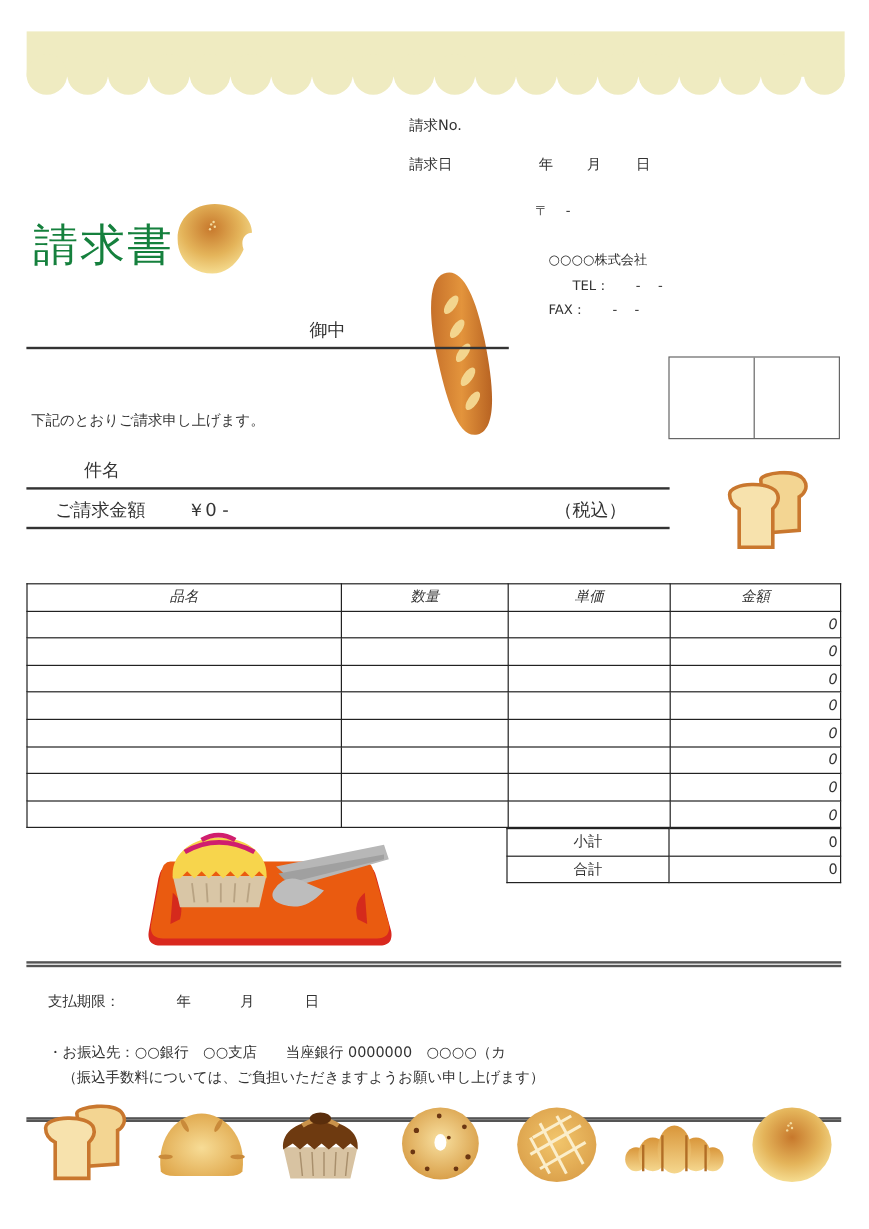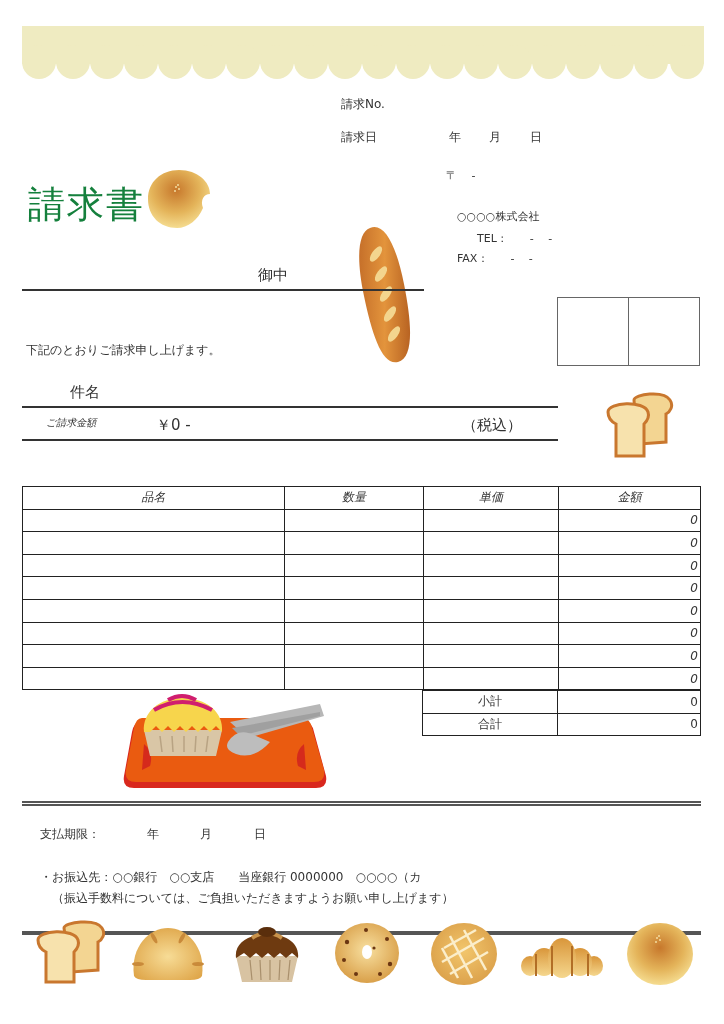--- a/index.html
+++ b/index.html
@@ -105,21 +105,21 @@
 
 <div class="abs stamp">
   <div></div>
   <div></div>
 </div>
 
 <div class="abs t12" style="left:26px;top:342px;">下記のとおりご請求申し上げます。</div>
 
 <div class="abs" style="left:70px;top:383px;font-size:15px;">件名</div>
 <div class="abs hline" style="left:22px;top:406px;width:536px;"></div>
-<div class="abs" style="left:46px;top:416px;font-size:10px;font-style:italic;">ご請求金額</div>
+<div class="abs" style="left:46px;top:416px;font-size:15px;">ご請求金額</div>
 <div class="abs" style="left:156px;top:416px;font-size:15px;">￥0 -</div>
 <div class="abs" style="left:462px;top:416px;font-size:15px;text-align:right;">（税込）</div>
 <div class="abs hline" style="left:22px;top:439px;width:536px;"></div>
 
 <svg class="abs" style="left:604px;top:392px;" width="72" height="68" viewBox="0 0 72 68">
   <path d="M30 8 C30 2 60 -2 66 8 C70 14 66 20 62 22 L62 50 L36 52 L36 22 C32 20 30 14 30 8 Z" fill="#f3d592" stroke="#c9772e" stroke-width="3"></path>
   <path d="M4 20 C4 10 40 8 44 20 C46 26 42 30 40 32 L40 64 L12 64 L12 32 C8 30 4 26 4 20 Z" fill="#f7e2ad" stroke="#c9772e" stroke-width="3"></path>
 </svg>
 
 <table class="items">

